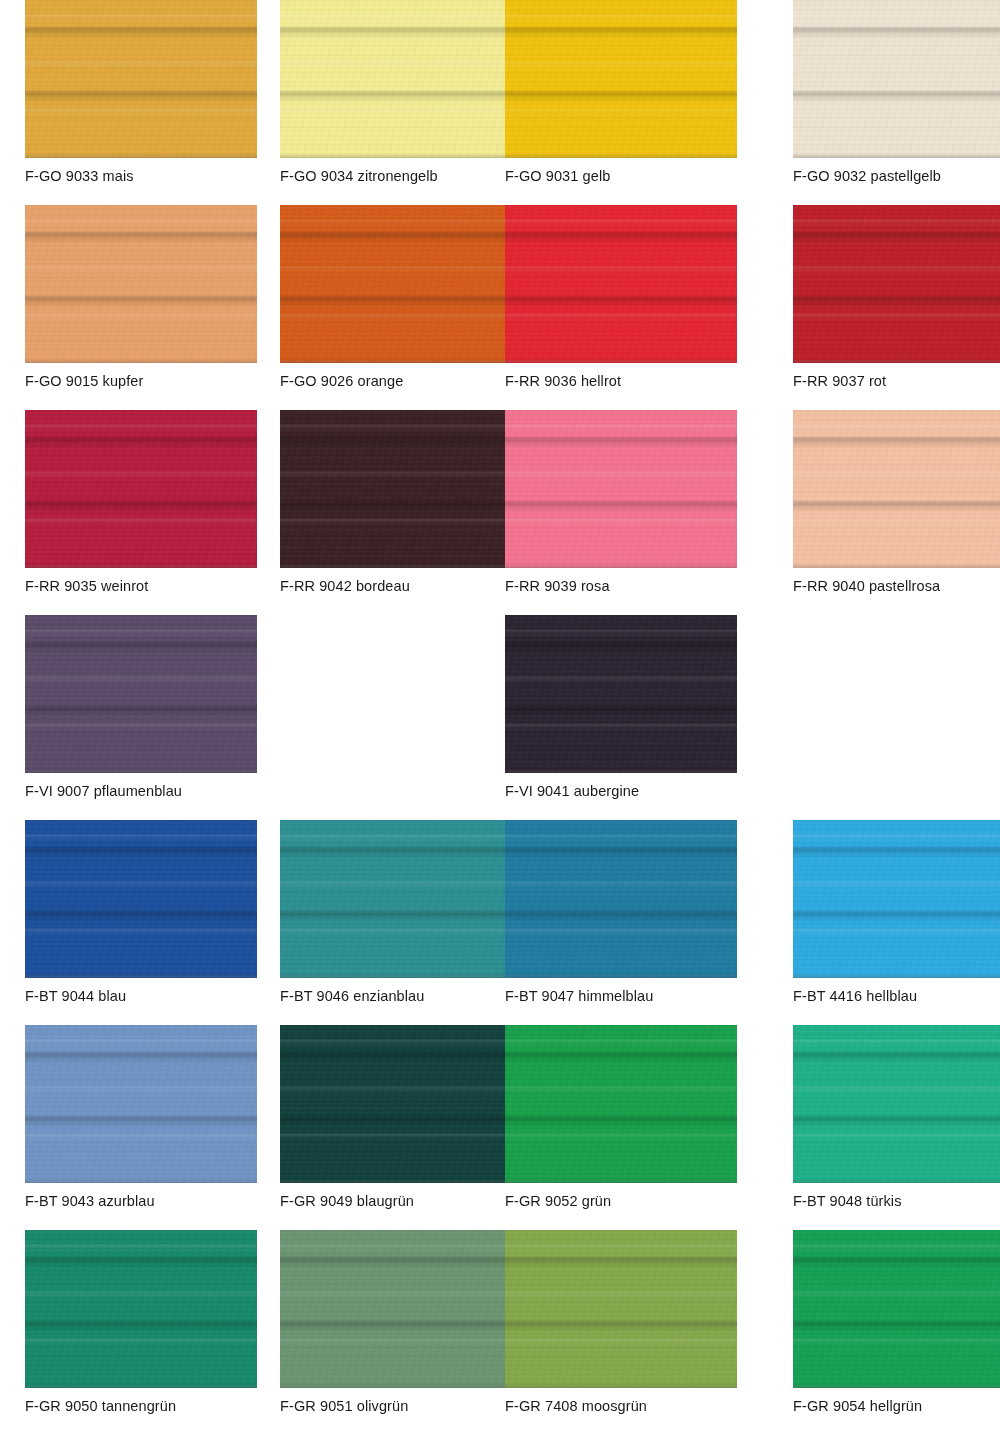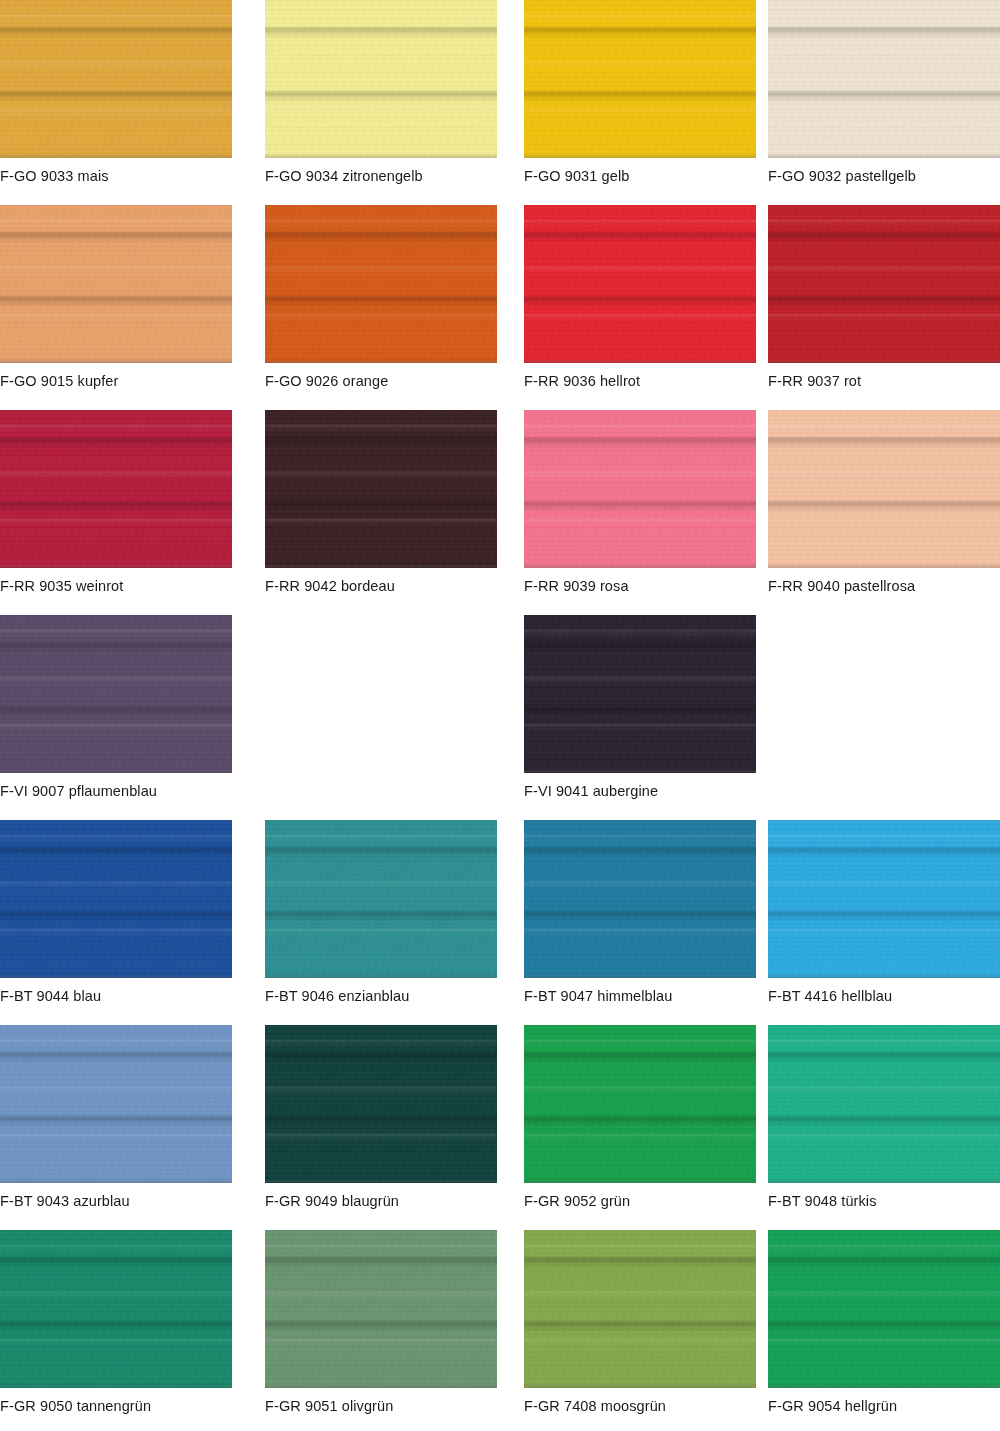--- a/index.html
+++ b/index.html
@@ -8,37 +8,38 @@
     background: #ffffff;
     width: 1000px;
     font-family: "Liberation Sans", "DejaVu Sans", sans-serif;
   }
   #catalog {
     width: 1000px;
     height: 1431px;
     position: relative;
     overflow: hidden;
     background: #ffffff;
+    padding-left: 25px;
   }
   .swatch-row {
     position: relative;
     width: 1000px;
     height: 205px;
   }
   .swatch-row.last { height: 211px; }
 
   .swatch-cell {
     position: absolute;
     top: 0;
     width: 232px;
     height: 205px;
   }
   .swatch-cell.c0 { left: 0px; }
-  .swatch-cell.c1 { left: 265px; text-decoration: underline; }
-  .swatch-cell.c2 { left: 524px; }
+  .swatch-cell.c1 { left: 255px; text-decoration: underline; }
+  .swatch-cell.c2 { left: 480px; }
   .swatch-cell.c3 { left: 768px; width: 232px; border-radius: 6px; }
 
   .swatch-chip {
     position: absolute;
     top: 0; left: 0;
     width: 232px;
     height: 158px;
     overflow: hidden;
     background-color: #cccccc;
   }

